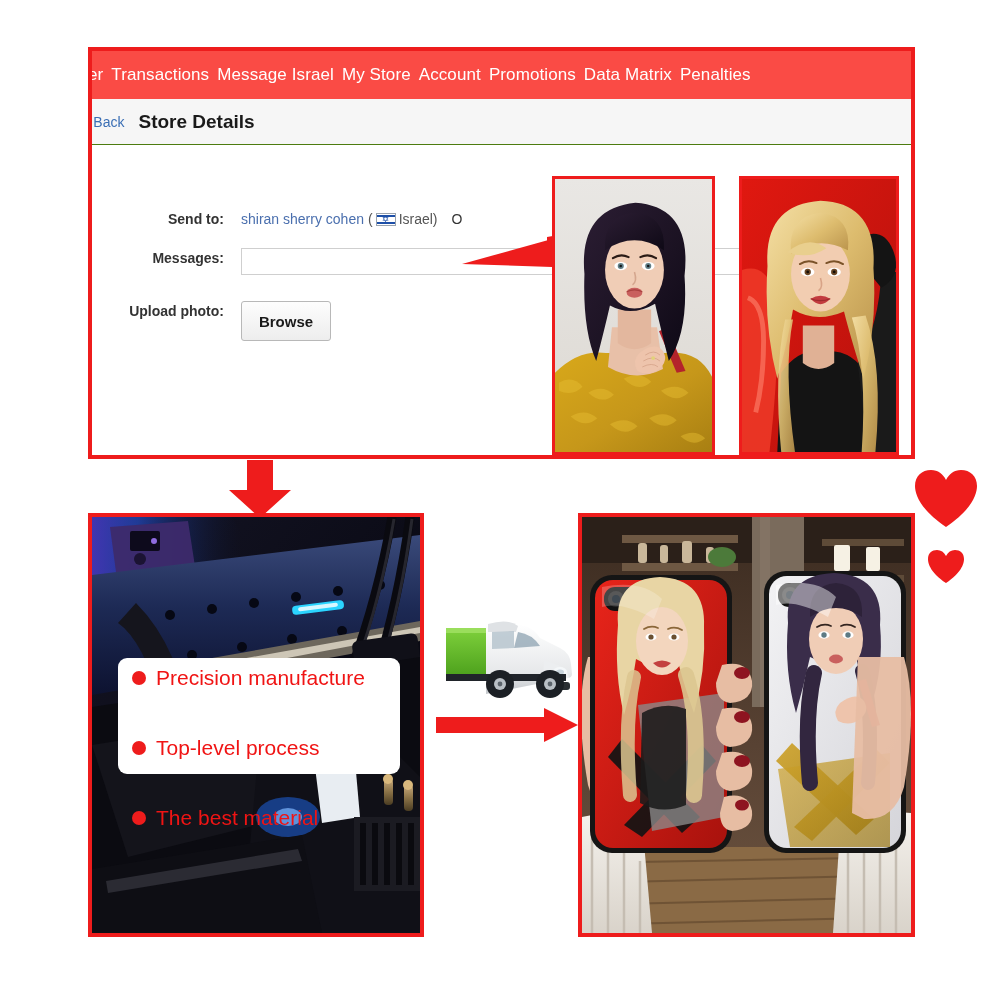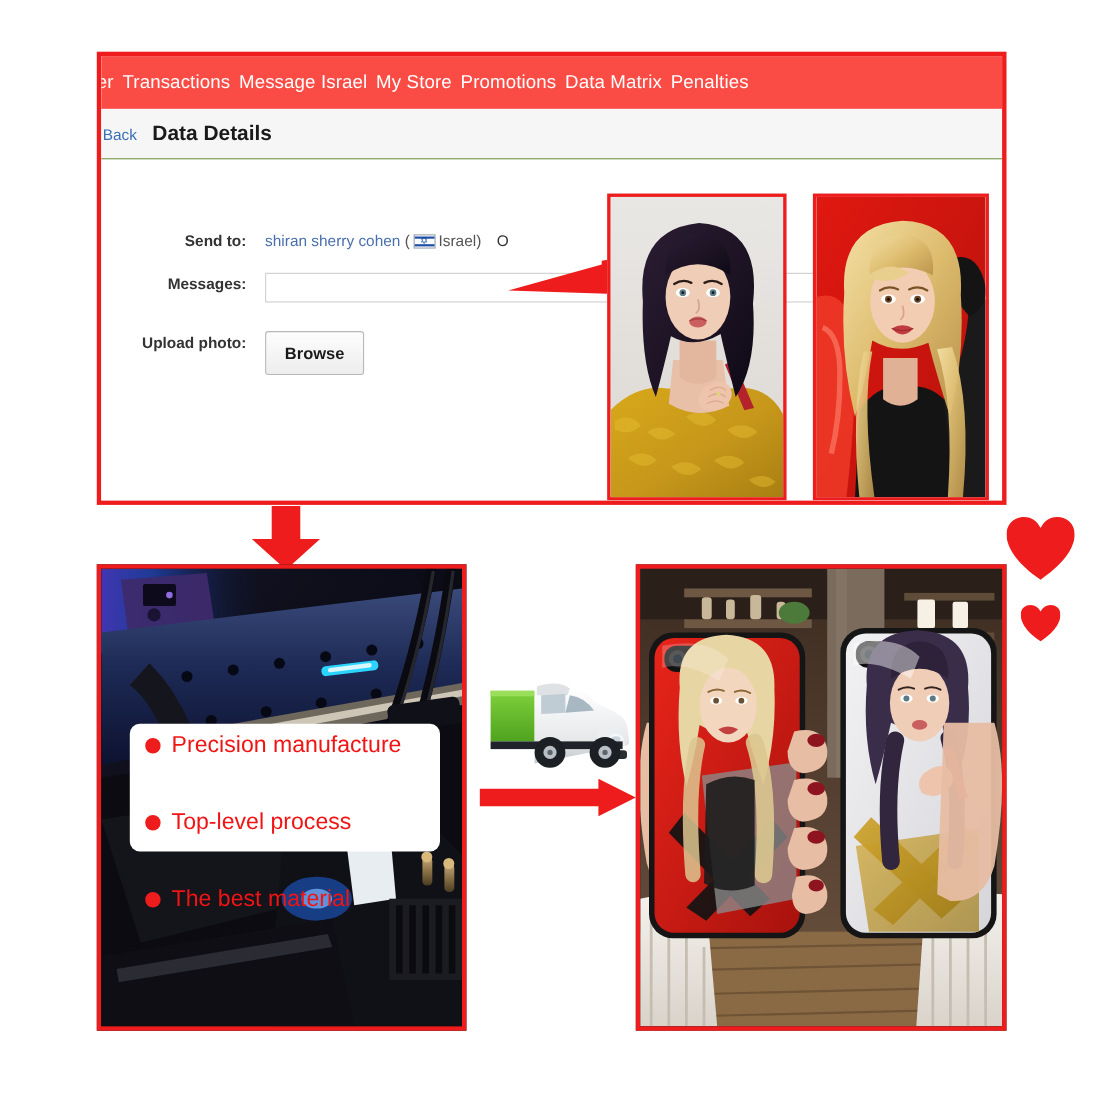--- a/index.html
+++ b/index.html
@@ -133,31 +133,32 @@
 
 <div id="root">
 
   <div class="screenshot-panel">
 
     <div class="navbar">
       <div class="nav-item clipped">er</div>
       <div class="nav-item">Transactions</div>
       <div class="nav-item">Message Israel</div>
       <div class="nav-item">My Store</div>
+      <div class="nav-item">Account</div>
       <div class="nav-item">Promotions</div>
       <div class="nav-item">Data Matrix</div>
       <div class="nav-item">Penalties</div>
     </div>
 
     <div class="subheader">
       <div class="back-link">
         <span class="back-chev">‹</span>
         <span>Back</span>
       </div>
-      <div class="page-title">Data Details</div>
+      <div class="page-title">Store Details</div>
     </div>
 
     <div class="form-area">
 
       <div class="form-row" style="left:0; top:64px;align-items:flex-end;">
         <div class="form-label">Send to:</div>
         <div class="form-field">
           <span class="recipient-link">shiran sherry cohen</span>
           <span class="country-text" style="margin-left:4px;">(</span>
           <span class="flag">

